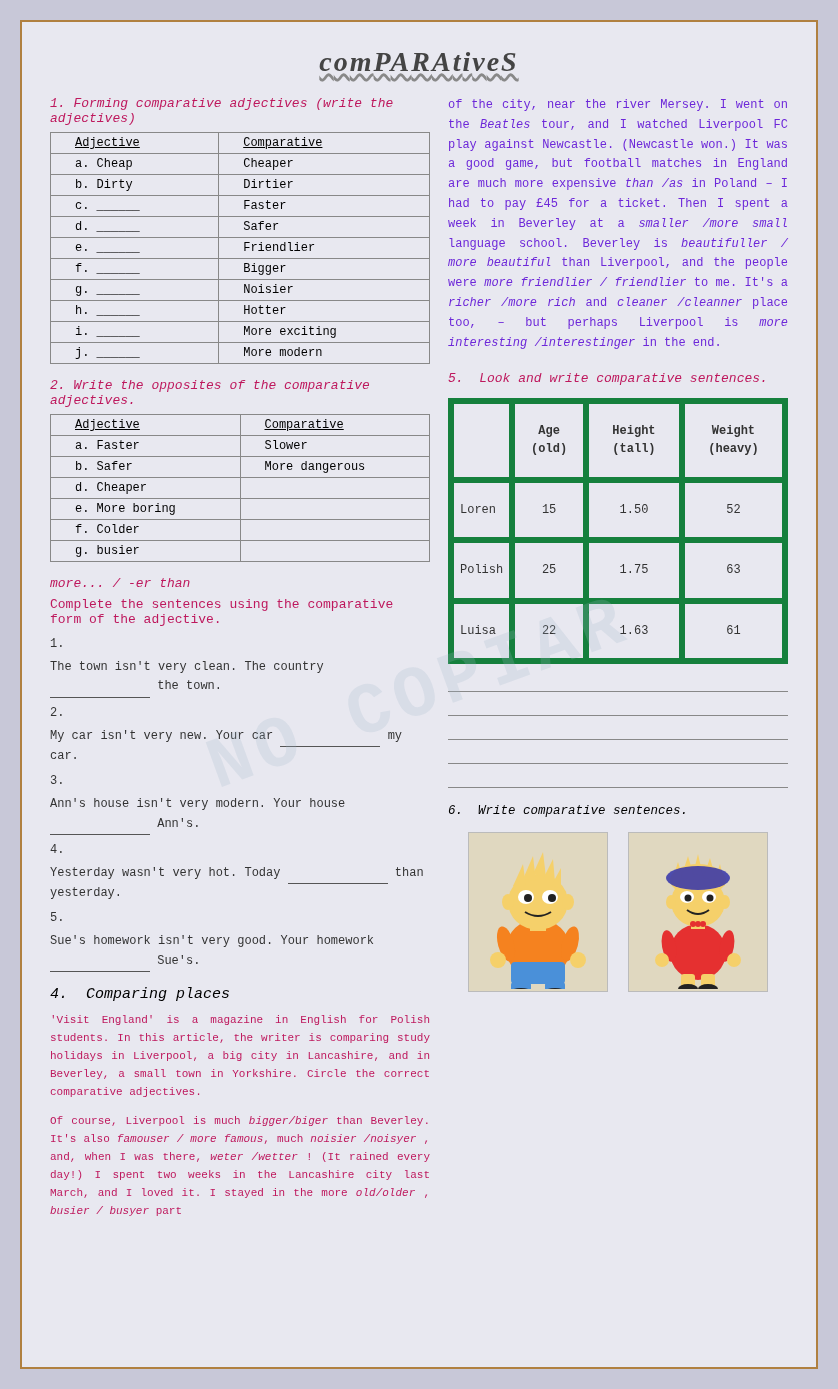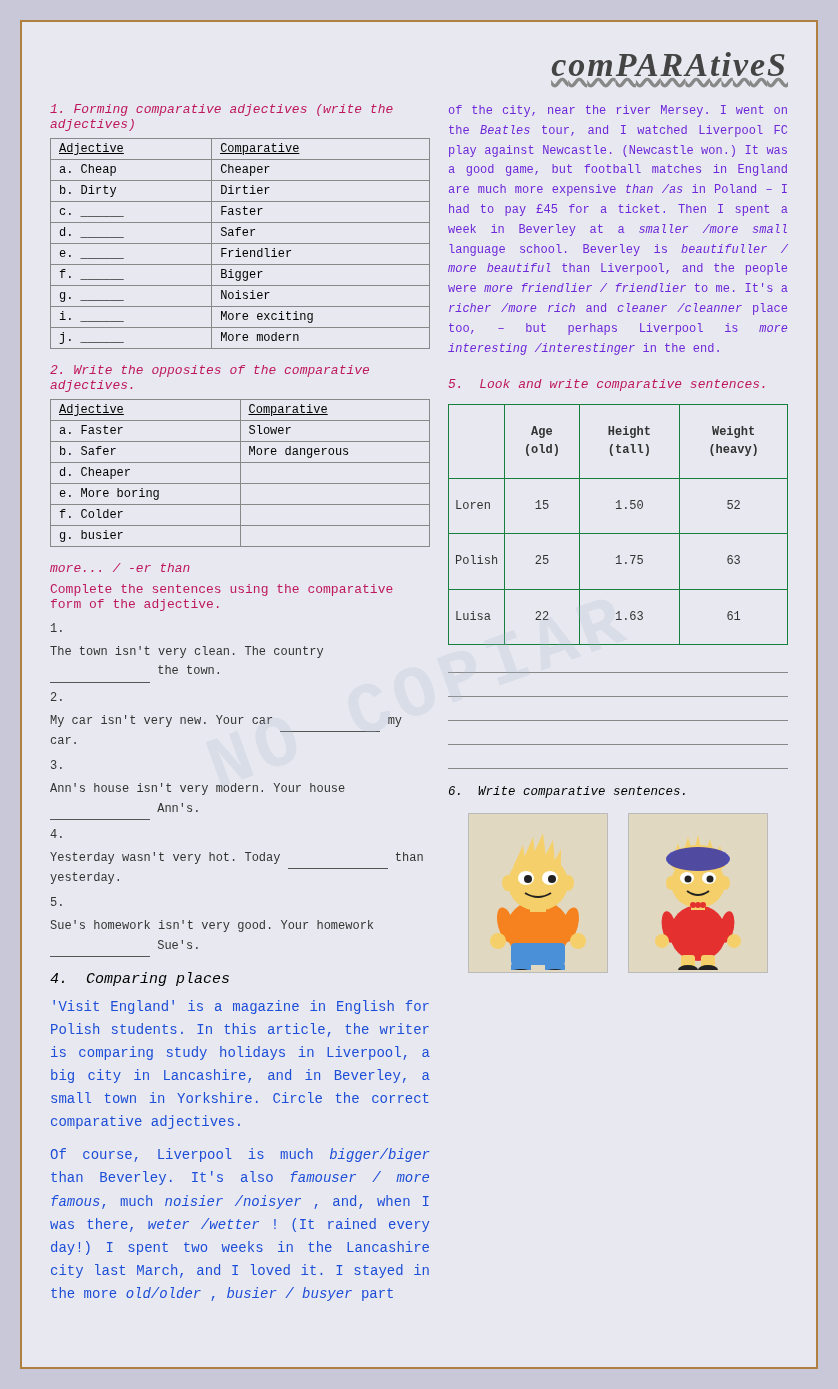--- a/index.html
+++ b/index.html
@@ -14,22 +14,22 @@
     }
     .page {
       background: #e8e8f0;
       width: 798px;
       min-height: 1349px;
       border: 2px solid #b08040;
       padding: 24px 28px;
       position: relative;
     }
     .title {
-      text-align: right;
-      font-size: 34px;
+      text-align: center;
+      font-size: 28px;
       font-weight: bold;
       font-family: 'Georgia', serif;
       color: #444;
       margin-bottom: 18px;
       letter-spacing: 2px;
     }
     .title span {
       font-style: italic;
       text-decoration: underline wavy #888;
     }
@@ -55,34 +55,34 @@
       color: #be185d;
     }
     table.adj-table {
       border-collapse: collapse;
       width: 100%;
       font-size: 12px;
       margin-bottom: 14px;
     }
     table.adj-table th, table.adj-table td {
       border: 1px solid #888;
-      padding: 3px 8px;
+      padding: 3px 24px;
       vertical-align: top;
     }
     table.adj-table th {
       font-weight: normal;
       text-decoration: underline;
       text-align: left;
       background: #e8e8f0;
     }
     .italic { font-style: italic; }
     .section-block { margin-bottom: 14px; }
     .sentences-block { font-size: 12px; line-height: 1.8; color: #333; margin-bottom: 14px; }
     .section4-title { font-style: italic; font-size: 15px; margin-bottom: 8px; }
-    .passage { font-size: 14px; line-height: 1.65; color: #1d4ed8; text-align: justify; margin-bottom: 10px; }
+    .passage { font-size: 11px; line-height: 1.65; color: #be185d; text-align: justify; margin-bottom: 10px; }
     .watermark {
       position: absolute;
       top: 50%;
       left: 50%;
       transform: translate(-50%, -50%) rotate(-20deg);
       font-size: 72px;
       font-weight: bold;
       color: rgba(160,180,200,0.22);
       white-space: nowrap;
       pointer-events: none;
@@ -90,21 +90,21 @@
       letter-spacing: 6px;
     }
     .right-passage { font-size: 12px; line-height: 1.65; color: #6d28d9; text-align: justify; margin-bottom: 16px; }
     table.compare-table {
       border-collapse: collapse;
       width: 100%;
       font-size: 12px;
       margin-bottom: 10px;
     }
     table.compare-table th, table.compare-table td {
-      border: 1px solid #15803d;
+      border: 6px solid #15803d;
       padding: 18px 6px;
       text-align: center;
     }
     table.compare-table th { background: #e8e8f0; }
     table.compare-table td:first-child { text-align: left; }
     .answer-lines { margin-top: 8px; }
     .answer-line {
       border-bottom: 1px solid #888;
       height: 18px;
       margin-bottom: 6px;
@@ -175,20 +175,24 @@
                 <td>e. ______</td>
                 <td>Friendlier</td>
               </tr>
               <tr>
                 <td>f. ______</td>
                 <td>Bigger</td>
               </tr>
               <tr>
                 <td>g. ______</td>
                 <td>Noisier</td>
+              </tr>
+              <tr>
+                <td>h. ______</td>
+                <td>Hotter</td>
               </tr>
               <tr>
                 <td>i. ______</td>
                 <td>More exciting</td>
               </tr>
               <tr>
                 <td>j. ______</td>
                 <td>More modern</td>
               </tr>
             </tbody>

